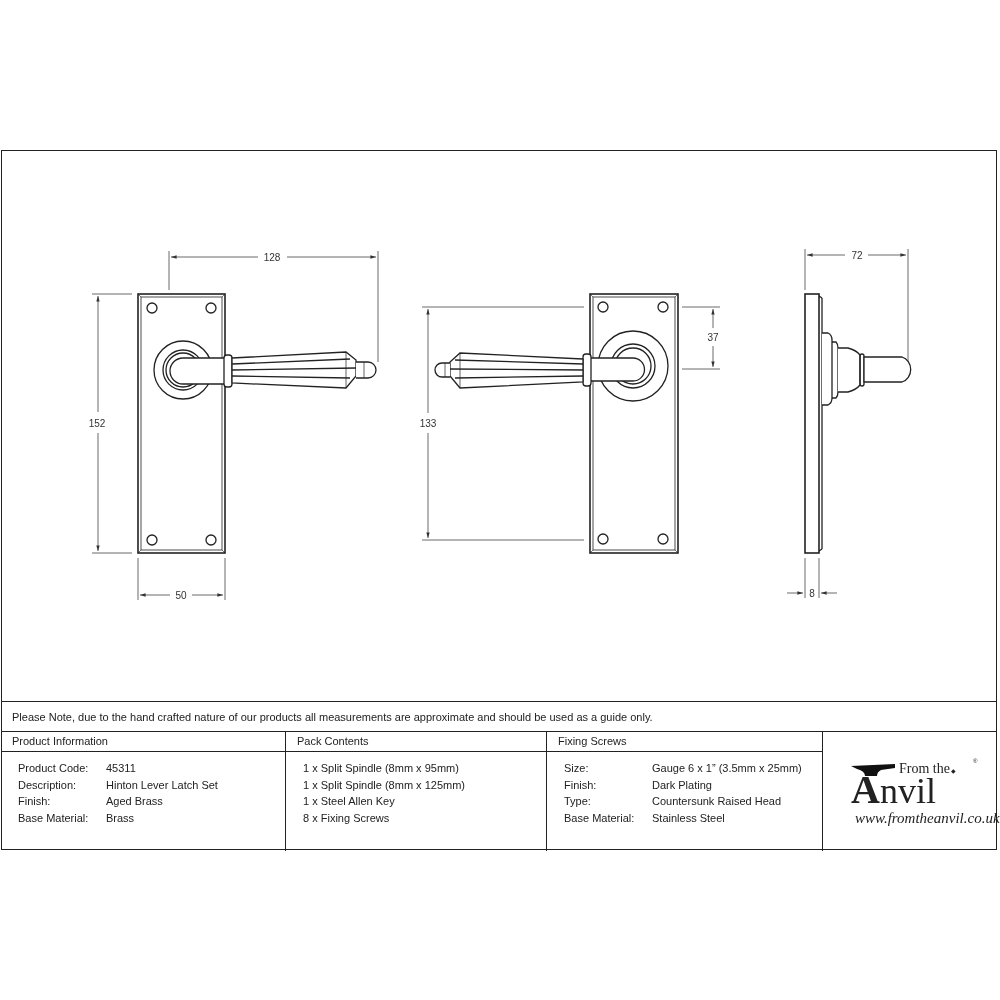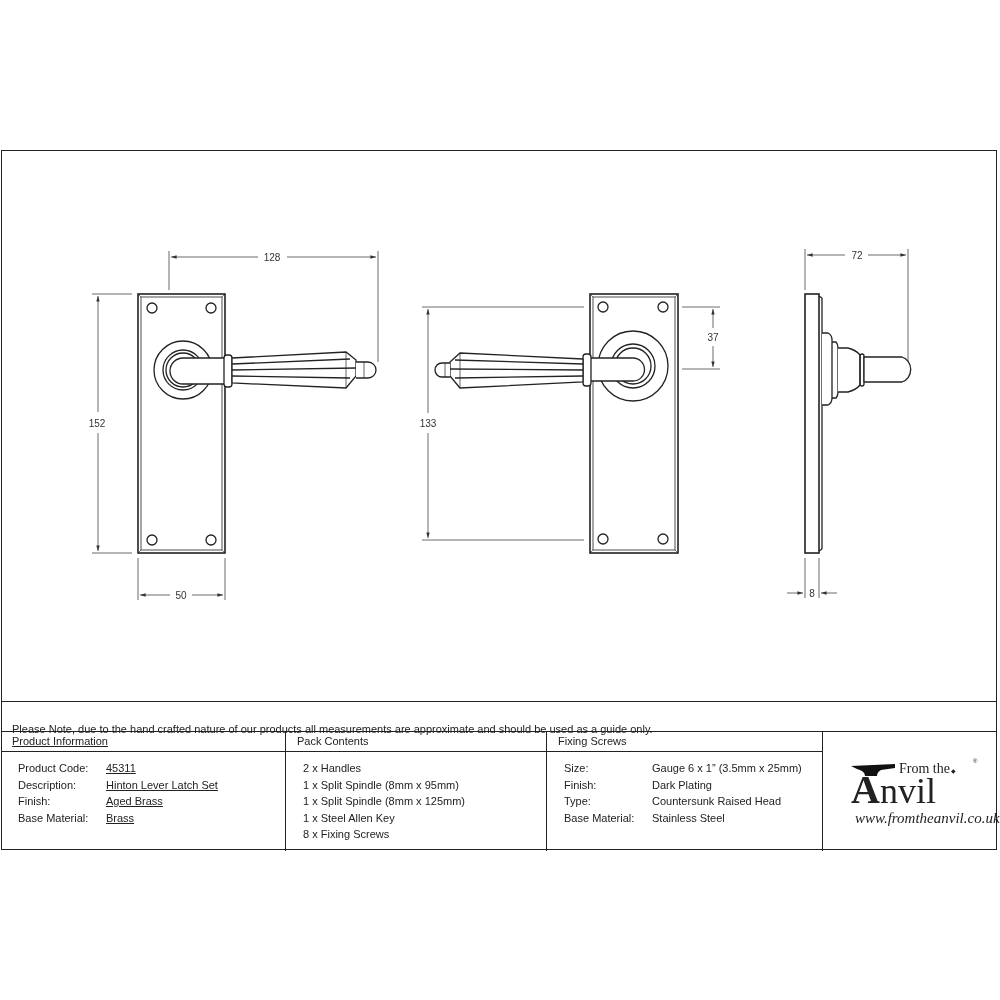--- a/index.html
+++ b/index.html
@@ -1,22 +1,22 @@
 <!DOCTYPE html>
 <html><head>
 <meta charset="utf-8">
 <style>
   html, body { margin: 0; padding: 0; background: #ffffff; }
   body { width: 1000px; height: 1000px; position: relative; overflow: hidden; font-family: "Liberation Sans", "DejaVu Sans", sans-serif; color: #222; }
   .frame { position: absolute; left: 1px; top: 150px; width: 996px; height: 700px; border: 1.5px solid #222; box-sizing: border-box; }
   .drawing { position: absolute; left: 0; top: 0; }
-  .note { position: absolute; left: 1px; top: 701px; width: 996px; height: 31px; border-top: 1.5px solid #222; box-sizing: border-box; font-size: 11px; padding: 21px 0 0 11px; }
+  .note { position: absolute; left: 1px; top: 701px; width: 996px; height: 31px; border-top: 1.5px solid #222; box-sizing: border-box; font-size: 11px; padding: 9px 0 0 11px; }
   .table { position: absolute; left: 1px; top: 731px; width: 996px; height: 120px; border-top: 1.5px solid #222; box-sizing: border-box; }
   .col { position: absolute; top: 0; height: 119px; box-sizing: border-box; }
-  .col.c1 { left: 0; width: 284px; text-decoration: underline; }
+  .col.c1 { left: 0; width: 284px; }
   .col.c2 { left: 284px; width: 261px; border-left: 1.5px solid #222; }
   .col.c3 { left: 545px; width: 277px; border-left: 1.5px solid #222; border-right: 1.5px solid #222; }
   .col.c4 { left: 822px; width: 174px; }
   .col-head { height: 20px; border-bottom: 1.5px solid #222; font-size: 11px; padding: 3px 0 0 11px; box-sizing: border-box; }
   .rows { padding: 8px 0 0 17px; font-size: 11px; }
   .row { height: 16.6px; line-height: 16.6px; white-space: nowrap; }
   .row .k { display: inline-block; width: 88px; }
   .logo { position: absolute; left: 28px; top: 28px; width: 130px; height: 62px; }
   .logo-from { position: absolute; left: 48px; top: 1px; font-family: Liberation Serif, serif; font-size: 14px; }
   .logo-anvil { position: absolute; left: 0; top: 2px; font-family: "Liberation Serif", serif; font-size: 36px; font-weight: normal; letter-spacing: 0px; line-height: 40px; }
@@ -165,21 +165,20 @@
       <div class="row"><span class="k">Product Code:</span><span>45311</span></div>
       <div class="row"><span class="k">Description:</span><span>Hinton Lever Latch Set</span></div>
       <div class="row"><span class="k">Finish:</span><span>Aged Brass</span></div>
       <div class="row"><span class="k">Base Material:</span><span>Brass</span></div>
     </div>
   </div>
 
   <div class="col c2">
     <div class="col-head">Pack Contents</div>
     <div class="rows">
-      <div class="row">2 x Handles</div>
       <div class="row">1 x Split Spindle (8mm x 95mm)</div>
       <div class="row">1 x Split Spindle (8mm x 125mm)</div>
       <div class="row">1 x Steel Allen Key</div>
       <div class="row">8 x Fixing Screws</div>
     </div>
   </div>
 
   <div class="col c3">
     <div class="col-head">Fixing Screws</div>
     <div class="rows">

